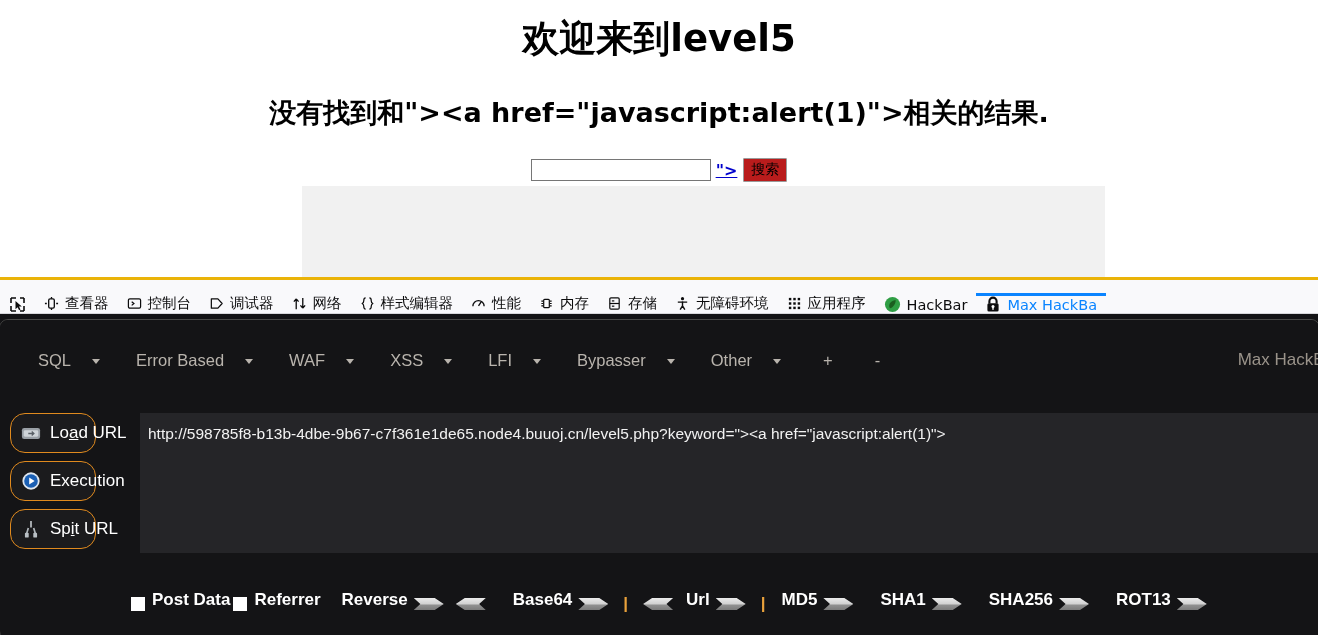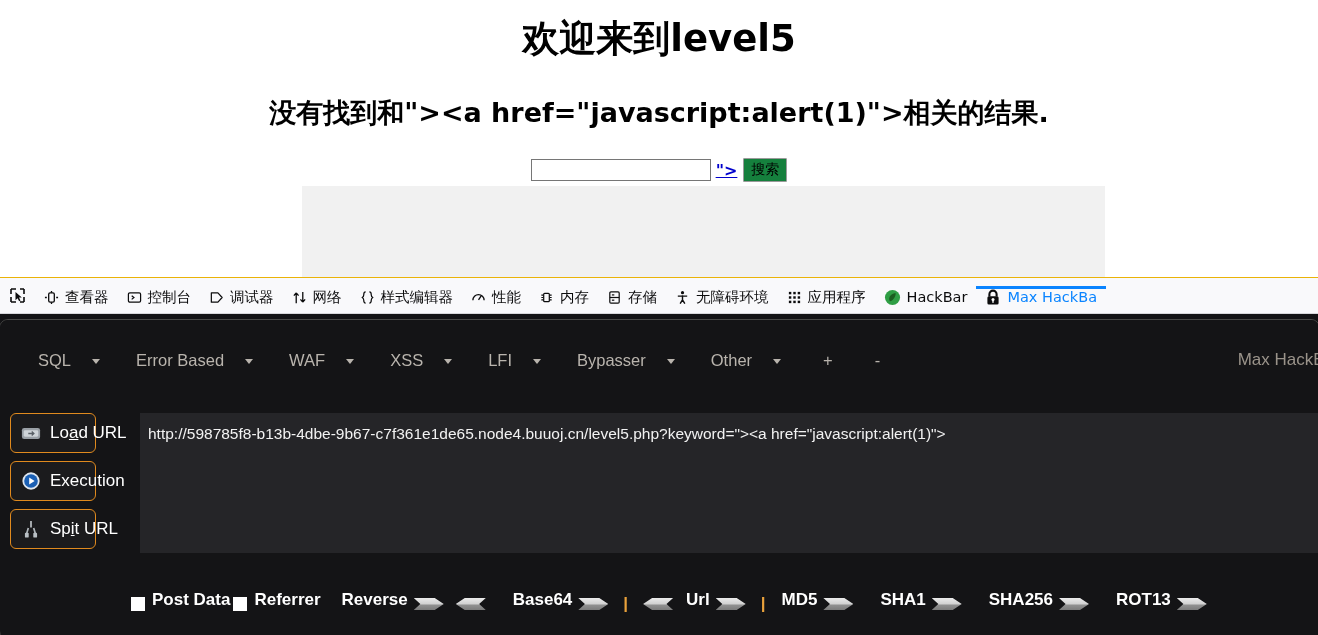--- a/index.html
+++ b/index.html
@@ -50,40 +50,40 @@
     font-size:16px;
     font-weight:bold;
     vertical-align:middle;
     margin:0 2px 0 1px;
     font-family:"DejaVu Sans","Liberation Sans",sans-serif;
     cursor:pointer;
   }
   #search-button{
     font-size:14px;
     padding:2px 7px;
-    background:#15803d;
+    background:#b91c1c;
     border:1px solid #9a9a9a;
     border-radius:1px;
     color:#000;
     vertical-align:middle;
     font-family:"DejaVu Sans","Liberation Sans",sans-serif;
     cursor:pointer;
   }
   #gray-panel{
     position:absolute;left:302px;top:186px;width:803px;height:91px;
     background:#f1f1f1;
   }
 
   
   #devtools-bar{
     position:absolute;left:0;top:277px;width:1318px;height:37px;
     background:#f9f9fb;
-    border-top:1px solid #eab308;
+    border-top:3px solid #eab308;
     border-bottom:1px solid #d7d7db;
-    display:flex;align-items:center;
+    display:flex;align-items:flex-end;
     box-sizing:border-box;
     overflow:hidden;
   }
   .dt-picker{
     display:flex;align-items:center;justify-content:center;
     width:34px;flex:0 0 34px;
   }
   .dt-sep{
     width:1px;background:#d0d0d3;margin:8px 0;flex:0 0 1px;
   }
@@ -153,21 +153,21 @@
   }
 
   
   #hb-actions{
     position:absolute;left:10px;top:93px;width:130px;
   }
   .hb-btn{
     position:relative;
     width:86px;height:40px;
     border:1px solid #e08a1e;
-    border-radius:6px;
+    border-radius:15px;
     background:#1b1b1d;
     margin-bottom:8px;
     display:flex;align-items:center;
     cursor:pointer;
     box-sizing:border-box;
   }
   .hb-btn .bico{
     flex:0 0 24px;
     display:flex;align-items:center;justify-content:center;
     margin-left:8px;

